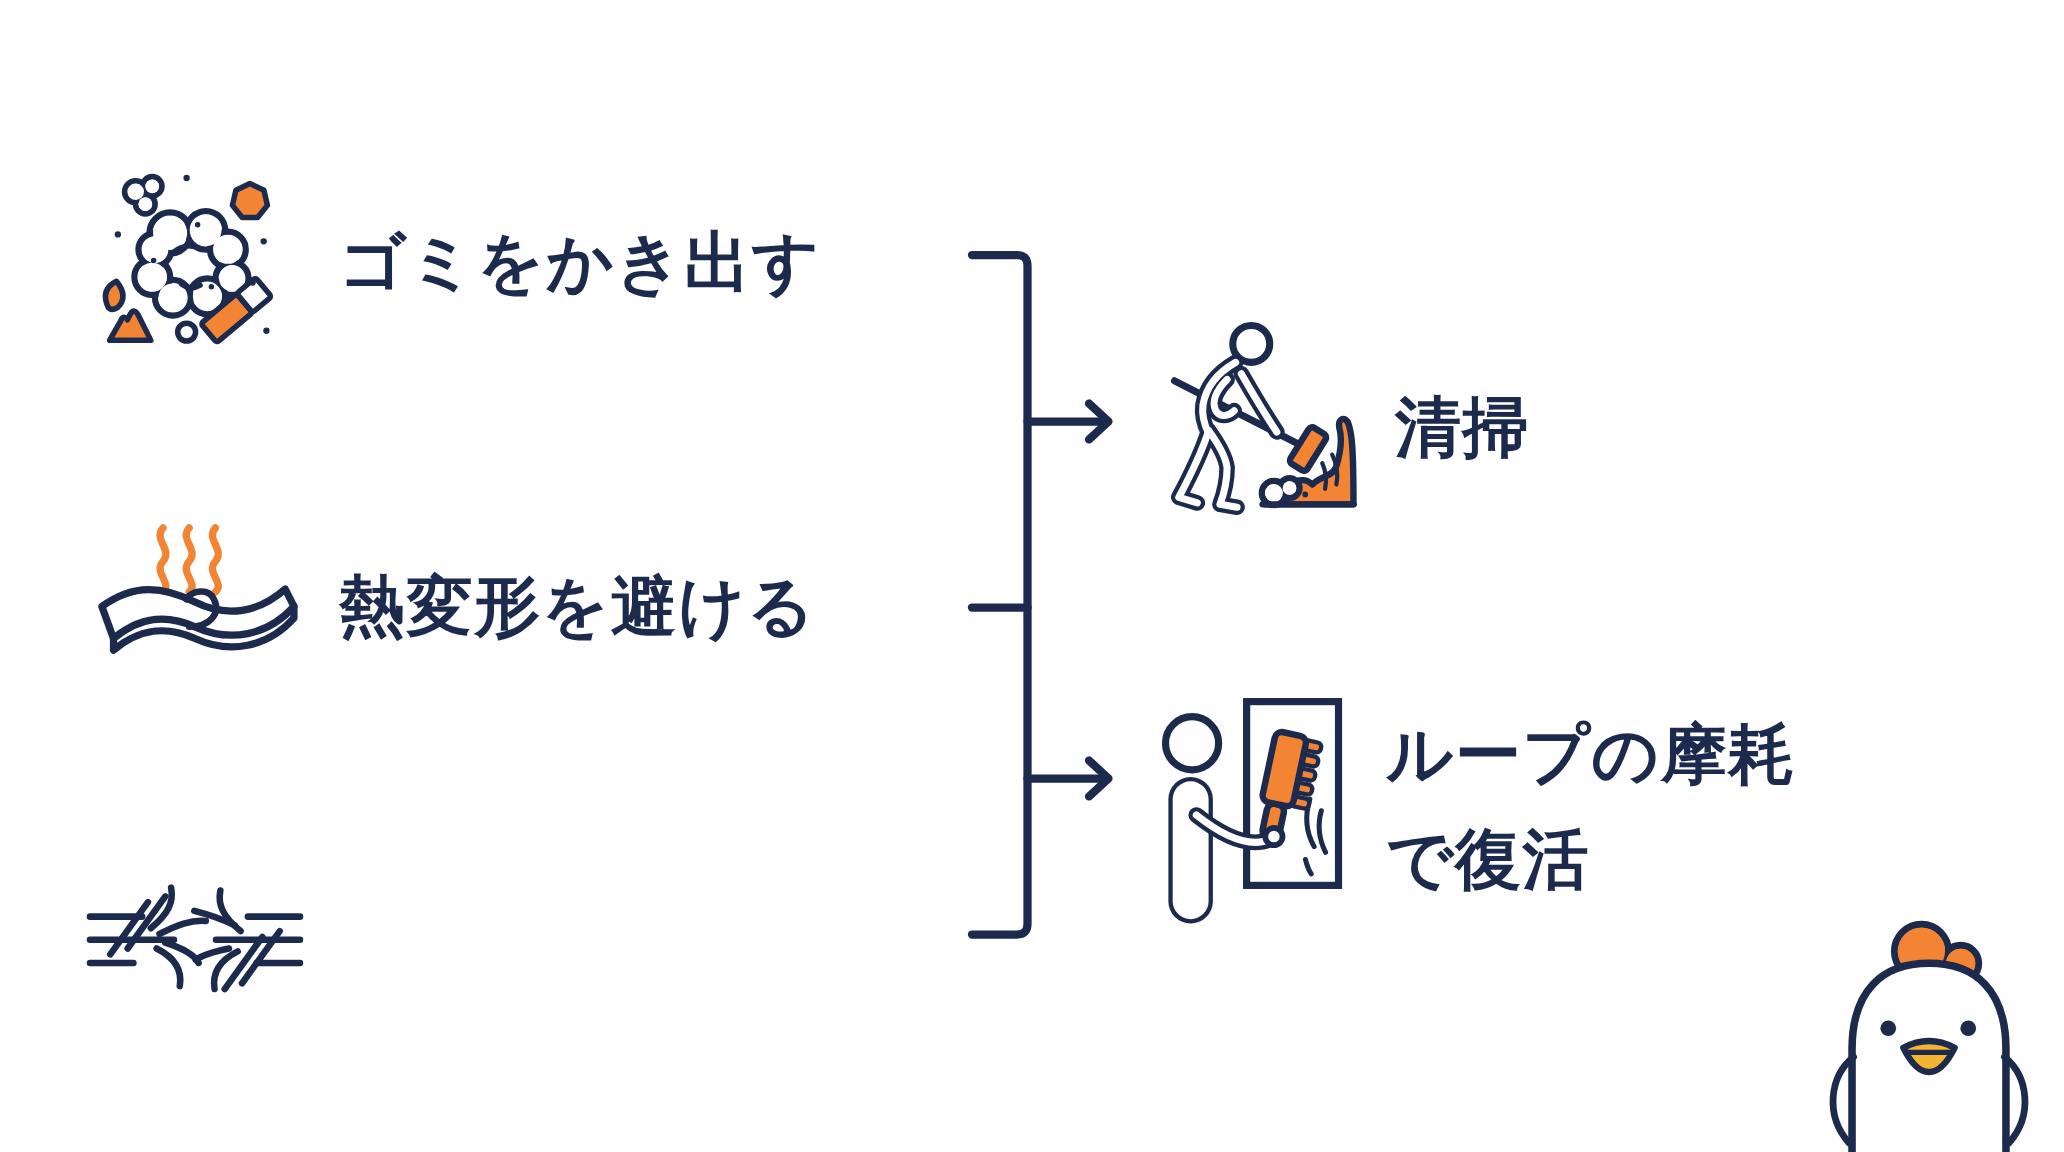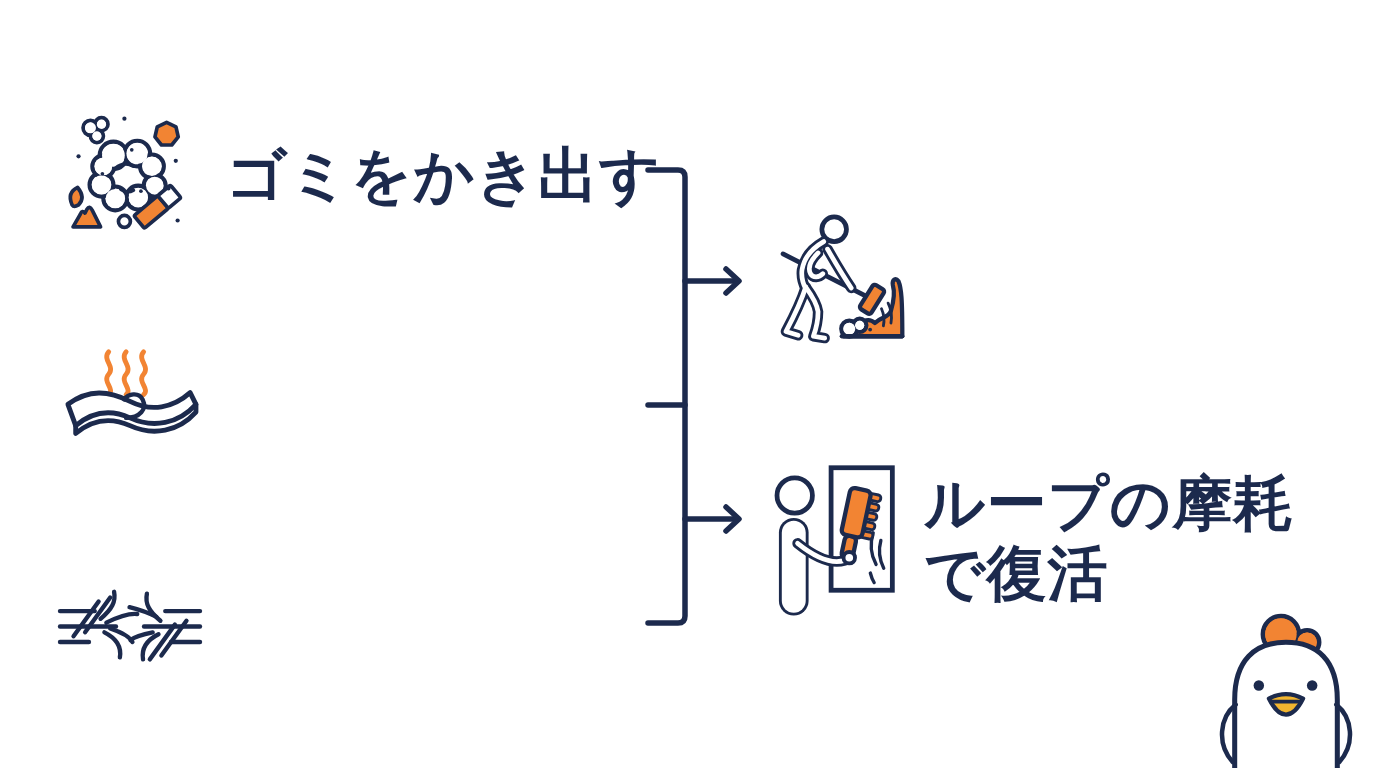--- a/index.html
+++ b/index.html
@@ -4,21 +4,21 @@
 <style>
   html,body { margin:0; padding:0; background:#ffffff; }
   .stage {
     position:relative; width:1376px; height:768px;
     background:#ffffff; overflow:hidden;
     font-family:"Liberation Sans", sans-serif;
   }
   .abs { position:absolute; }
   .label {
     position:absolute; color:#1c2a4d; font-weight:900;
-    font-size:60px; line-height:64px; letter-spacing:1px;
+    font-size:44px; line-height:64px; letter-spacing:1px;
     white-space:pre-line;
   }
   .label.two-line { line-height:70px; }
   svg { display:block; overflow:visible; }
 </style>
 </head>
 <body>
 
 <div class="stage">
 
@@ -91,20 +91,21 @@
   <svg class="abs" style="left:62px; top:350px;" width="136" height="97" viewBox="0 0 140 100">
     <g stroke="#f28433" stroke-width="5" fill="none" stroke-linecap="round">
       <path d="M 48,2 C 41,10 55,17 48,25 C 41,33 55,40 48,46"></path>
       <path d="M 66,2 C 59,10 73,17 66,25 C 59,33 73,40 66,46"></path>
       <path d="M 84,2 C 77,10 91,17 84,25 C 77,33 91,40 84,46"></path>
     </g>
     <path d="M 6,56 C 28,40 48,42 70,53 C 92,64 114,60 132,44 L 138,56 C 120,76 94,81 70,70 C 50,61 32,63 14,78 Z" fill="#ffffff" stroke="#1c2a4d" stroke-width="5" stroke-linejoin="round"></path>
     <path d="M 66,70 C 80,70 88,61 83,51 C 79,43 68,45 64,51" fill="none" stroke="#1c2a4d" stroke-width="4.5" stroke-linecap="round"></path>
     <path d="M 138,56 L 138,64 C 120,84 94,89 70,78 C 50,69 32,71 14,86 L 14,78" fill="none" stroke="#1c2a4d" stroke-width="5" stroke-linecap="round" stroke-linejoin="round"></path>
   </svg>
+  <div class="label" style="left:226px; top:373px;">熱変形を避ける</div>
 
   <svg class="abs" style="left:60px; top:584px;" width="140" height="87" viewBox="0 0 145 90">
     <g stroke="#1c2a4d" stroke-width="4.5" fill="none" stroke-linecap="round">
       <path d="M 0,28 H 36"></path>
         <path d="M 0,44 H 58"></path>
         <path d="M 0,60 H 30"></path>
       <path d="M 145,28 H 109"></path>
         <path d="M 145,44 H 87"></path>
         <path d="M 145,60 H 115"></path>
       <path d="M 40,18 L 14,54"></path>
@@ -167,20 +168,21 @@
       <circle cx="88" cy="123" r="6.3"></circle>
         <circle cx="99" cy="119.5" r="4.8"></circle>
     </g>
     <path d="M 80,131 H 144" stroke="#1c2a4d" stroke-width="4.5" stroke-linecap="round"></path>
     <g stroke="#1c2a4d" stroke-width="3" fill="none" stroke-linecap="round">
       <path d="M 122,102 Q 126,111 124,120"></path>
         <path d="M 129,96 Q 134,106 132,117"></path>
     </g>
     <circle cx="110" cy="124" r="2" fill="#1c2a4d"></circle>
   </svg>
+  <div class="label" style="left:930px; top:254px;">清掃</div>
 
   <svg class="abs" style="left:766px; top:462px;" width="134" height="134" viewBox="0 0 140 140">
 
     <rect x="68" y="6" width="64" height="128" fill="#ffffff" stroke="#1c2a4d" stroke-width="5"></rect>
 
     <g stroke="#1c2a4d" stroke-width="3.5" fill="none" stroke-linecap="round">
       <path d="M 112,74 C 108,87 110,98 115,107"></path>
       <path d="M 120,82 C 117,93 119,103 123,111"></path>
       <path d="M 109,116 C 110,120 111,123 113,126"></path>
     </g>

